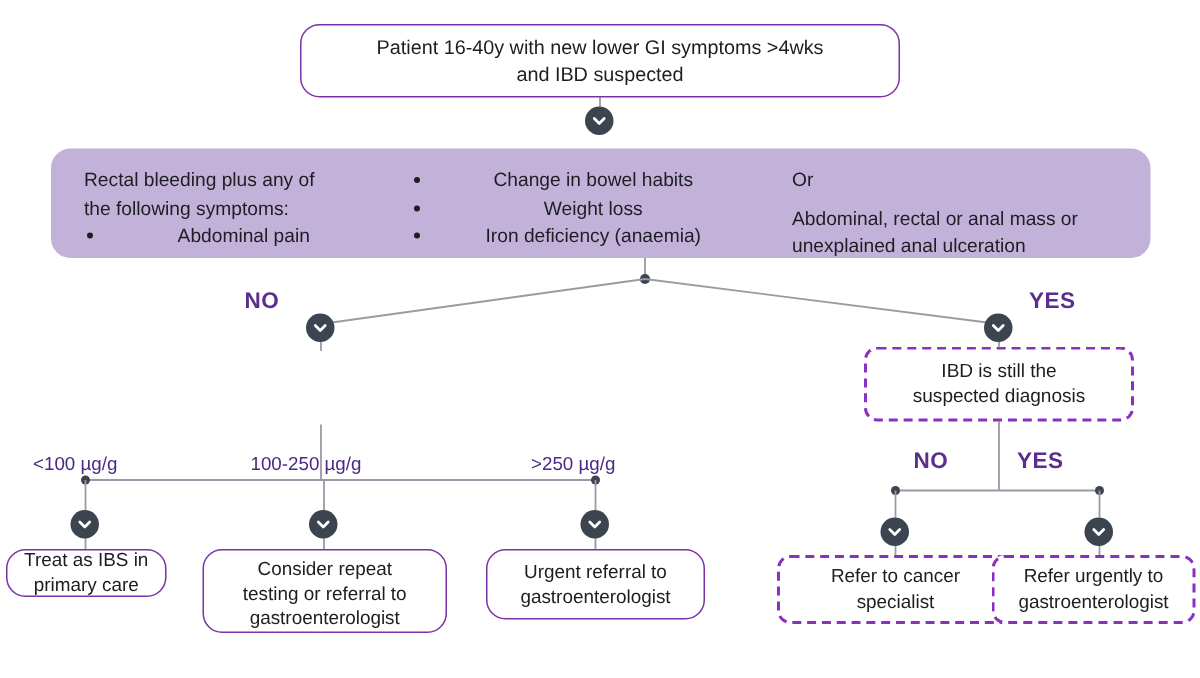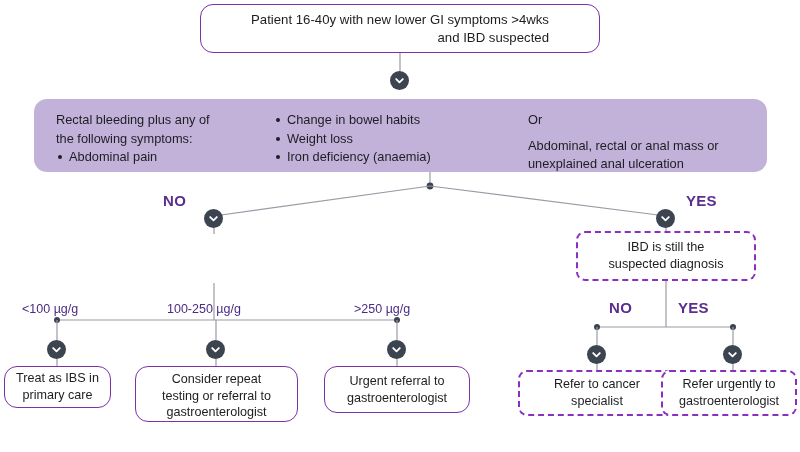--- a/index.html
+++ b/index.html
@@ -102,20 +102,21 @@
     line-height: 1.45;
   }
   .sp-col ul {
     margin: 0;
     padding: 0;
     list-style: none;
   }
   .sp-col li {
     position: relative;
     padding-left: 13px;
+    text-align: center;
   }
   .sp-col li::before {
     content: "";
     position: absolute;
     left: 2px;
     top: 7px;
     width: 4px;
     height: 4px;
     border-radius: 50%;
     background: #1d1d22;
@@ -155,21 +156,21 @@
     <line x1="666" y1="281" x2="666" y2="327" stroke="#9a9aa6" stroke-width="1.2"></line>
     <line x1="597" y1="327" x2="733" y2="327" stroke="#9a9aa6" stroke-width="1.2"></line>
     <circle cx="597" cy="327" r="3" fill="#3b444f"></circle>
     <circle cx="733" cy="327" r="3" fill="#3b444f"></circle>
     <line x1="597" y1="327" x2="597" y2="345" stroke="#9a9aa6" stroke-width="1.2"></line>
     <line x1="733" y1="327" x2="733" y2="345" stroke="#9a9aa6" stroke-width="1.2"></line>
     <line x1="597" y1="363" x2="597" y2="370" stroke="#9a9aa6" stroke-width="1.2"></line>
     <line x1="733" y1="363" x2="733" y2="370" stroke="#9a9aa6" stroke-width="1.2"></line>
   </svg>
 
-  <div class="node outline" id="title-box" style="left:200px; top:4px; width:400px; height:49px; font-size:13.2px;text-align:right;">
+  <div class="node outline" id="title-box" style="left:200px; top:16px; width:400px; height:49px; font-size:13.2px;">
     <p>Patient 16-40y with new lower GI symptoms &gt;4wks
 and IBD suspected</p>
   </div>
 
   <div class="chev" style="left:390px; top:71px;">
     <svg width="11" height="11" viewBox="0 0 12 12">
         <path d="M2.4 4.4 L6 8 L9.6 4.4" fill="none" stroke="#ffffff" stroke-width="2" stroke-linecap="round" stroke-linejoin="round"></path>
       </svg>
   </div>
 
@@ -226,21 +227,21 @@
     <svg width="11" height="11" viewBox="0 0 12 12">
         <path d="M2.4 4.4 L6 8 L9.6 4.4" fill="none" stroke="#ffffff" stroke-width="2" stroke-linecap="round" stroke-linejoin="round"></path>
       </svg>
   </div>
   <div class="chev" style="left:387px; top:340px;">
     <svg width="11" height="11" viewBox="0 0 12 12">
         <path d="M2.4 4.4 L6 8 L9.6 4.4" fill="none" stroke="#ffffff" stroke-width="2" stroke-linecap="round" stroke-linejoin="round"></path>
       </svg>
   </div>
 
-  <div class="node outline" style="left:4px; top:366px; width:107px; height:42px; font-size:12.6px;">
+  <div class="node outline" style="left:4px; top:366px; width:107px; height:32px; font-size:12.6px;">
     <p>Treat as IBS in
 primary care</p>
   </div>
 
   <div class="node outline" style="left:135px; top:366px; width:163px; height:56px; font-size:12.6px;align-items:flex-end;">
     <p>Consider repeat
 testing or referral to
 gastroenterologist</p>
   </div>
 

